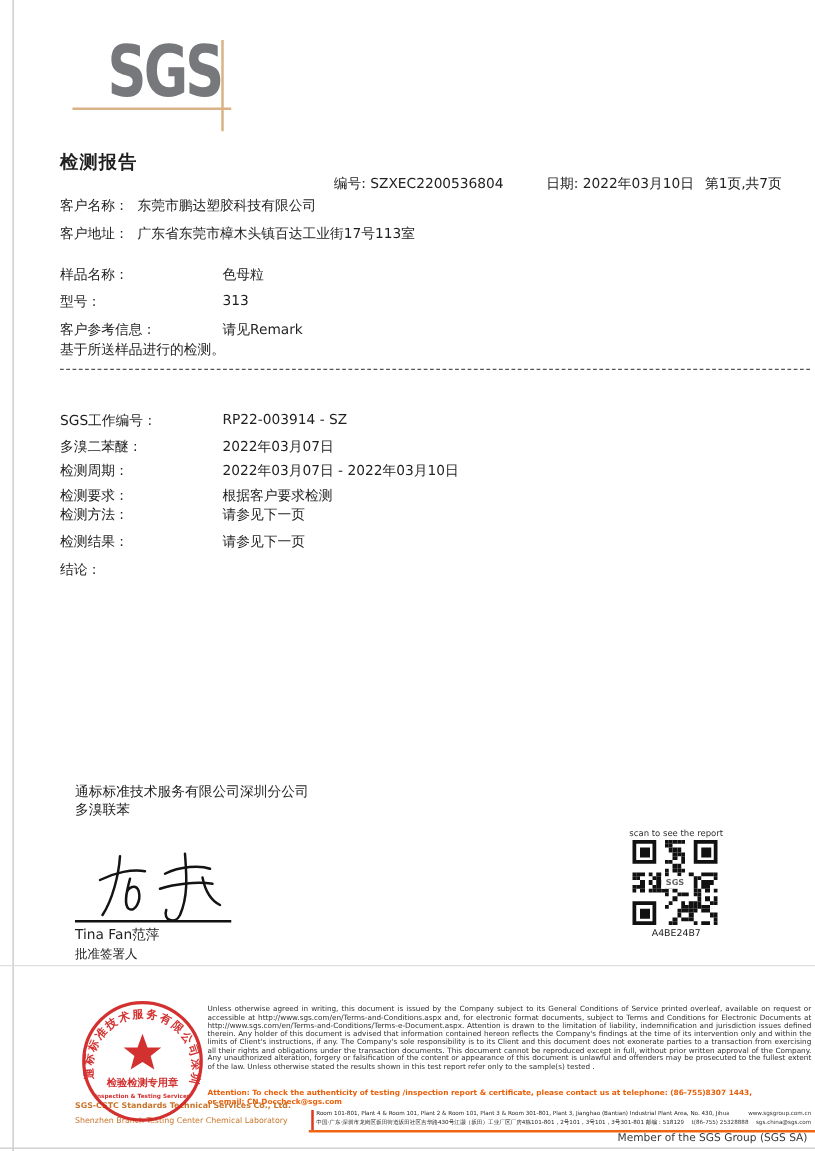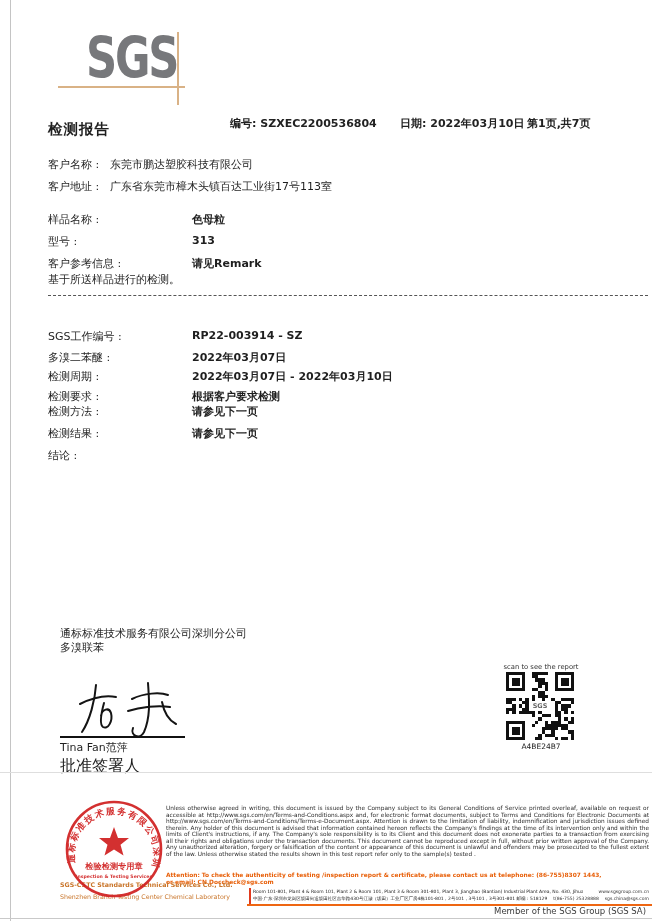--- a/index.html
+++ b/index.html
@@ -10,41 +10,41 @@
   .page-edge-bottom{position:absolute;left:0;top:918px;width:652px;height:1px;background:#c9c9c9;}
 
   
   .logo-text{position:absolute;left:86px;top:34px;font-size:57px;line-height:0.86;font-weight:700;
     color:#77787b;letter-spacing:-3px;transform:scaleX(0.76);transform-origin:0 0;}
   .logo-hline{position:absolute;left:58px;top:86px;width:127px;height:2px;background:#d9b286;}
   .logo-vline{position:absolute;left:177px;top:32px;width:2px;height:73px;background:#d9b286;}
 
   
   .doc-title{position:absolute;left:48px;top:120px;font-size:14.5px;font-weight:700;letter-spacing:1px;}
-  .hdr-item{position:absolute;top:116px;font-size:11px;font-weight:700;color:#222;}
+  .hdr-item{position:absolute;top:139px;font-size:11px;font-weight:400;color:#222;margin-left:37px;}
   .hdr-no{left:230px;} .hdr-date{left:400px;} .hdr-page{left:527px;}
 
   
   .row{position:absolute;left:48px;font-size:11px;white-space:nowrap;}
   .row .lbl{display:inline-block;color:#1f1f1f;}
   .row .val{position:absolute;white-space:nowrap;}
   .val-a{left:62px;}   
-  .val-b{left:144px;font-weight:bold;}  
+  .val-b{left:130px;}  
   .note-line{position:absolute;left:48px;top:272px;font-size:11px;}
   .dash-sep{position:absolute;left:48px;top:295px;width:600px;border-top:1px dashed #555;}
 
   .conclusion{position:absolute;left:178px;top:447px;width:314px;font-size:11px;line-height:16.8px;text-align:justify;}
 
   
   .sig-company{position:absolute;left:60px;top:626px;font-size:11px;}
   .sig-auth{position:absolute;left:60px;top:640px;font-size:11px;}
   .sig-svg{position:absolute;left:66px;top:678px;}
   .sig-underline{position:absolute;left:60px;top:736px;width:125px;height:2px;background:#111;}
   .sig-name{position:absolute;left:60px;top:740px;font-size:11px;}
-  .sig-title{position:absolute;left:60px;top:756px;font-size:16px;}
+  .sig-title{position:absolute;left:60px;top:756px;font-size:10px;}
 
   
   .qr-caption{position:absolute;left:476px;top:663px;width:130px;text-align:center;font-size:6.8px;color:#333;}
   .qr-box{position:absolute;left:506px;top:672px;width:68px;height:68px;background:#fff;}
   .qr-grid{position:absolute;inset:0;display:grid;grid-template-columns:repeat(21,1fr);grid-template-rows:repeat(21,1fr);}
   .qr-grid div{background:#111;}
   .finder{position:absolute;width:19px;height:19px;background:#111;}
   .finder::before{content:"";position:absolute;inset:2.6px;background:#fff;}
   .finder::after{content:"";position:absolute;inset:5.5px;background:#111;}
   .f-tl{left:0;top:0;} .f-tr{right:0;top:0;} .f-bl{left:0;bottom:0;}

